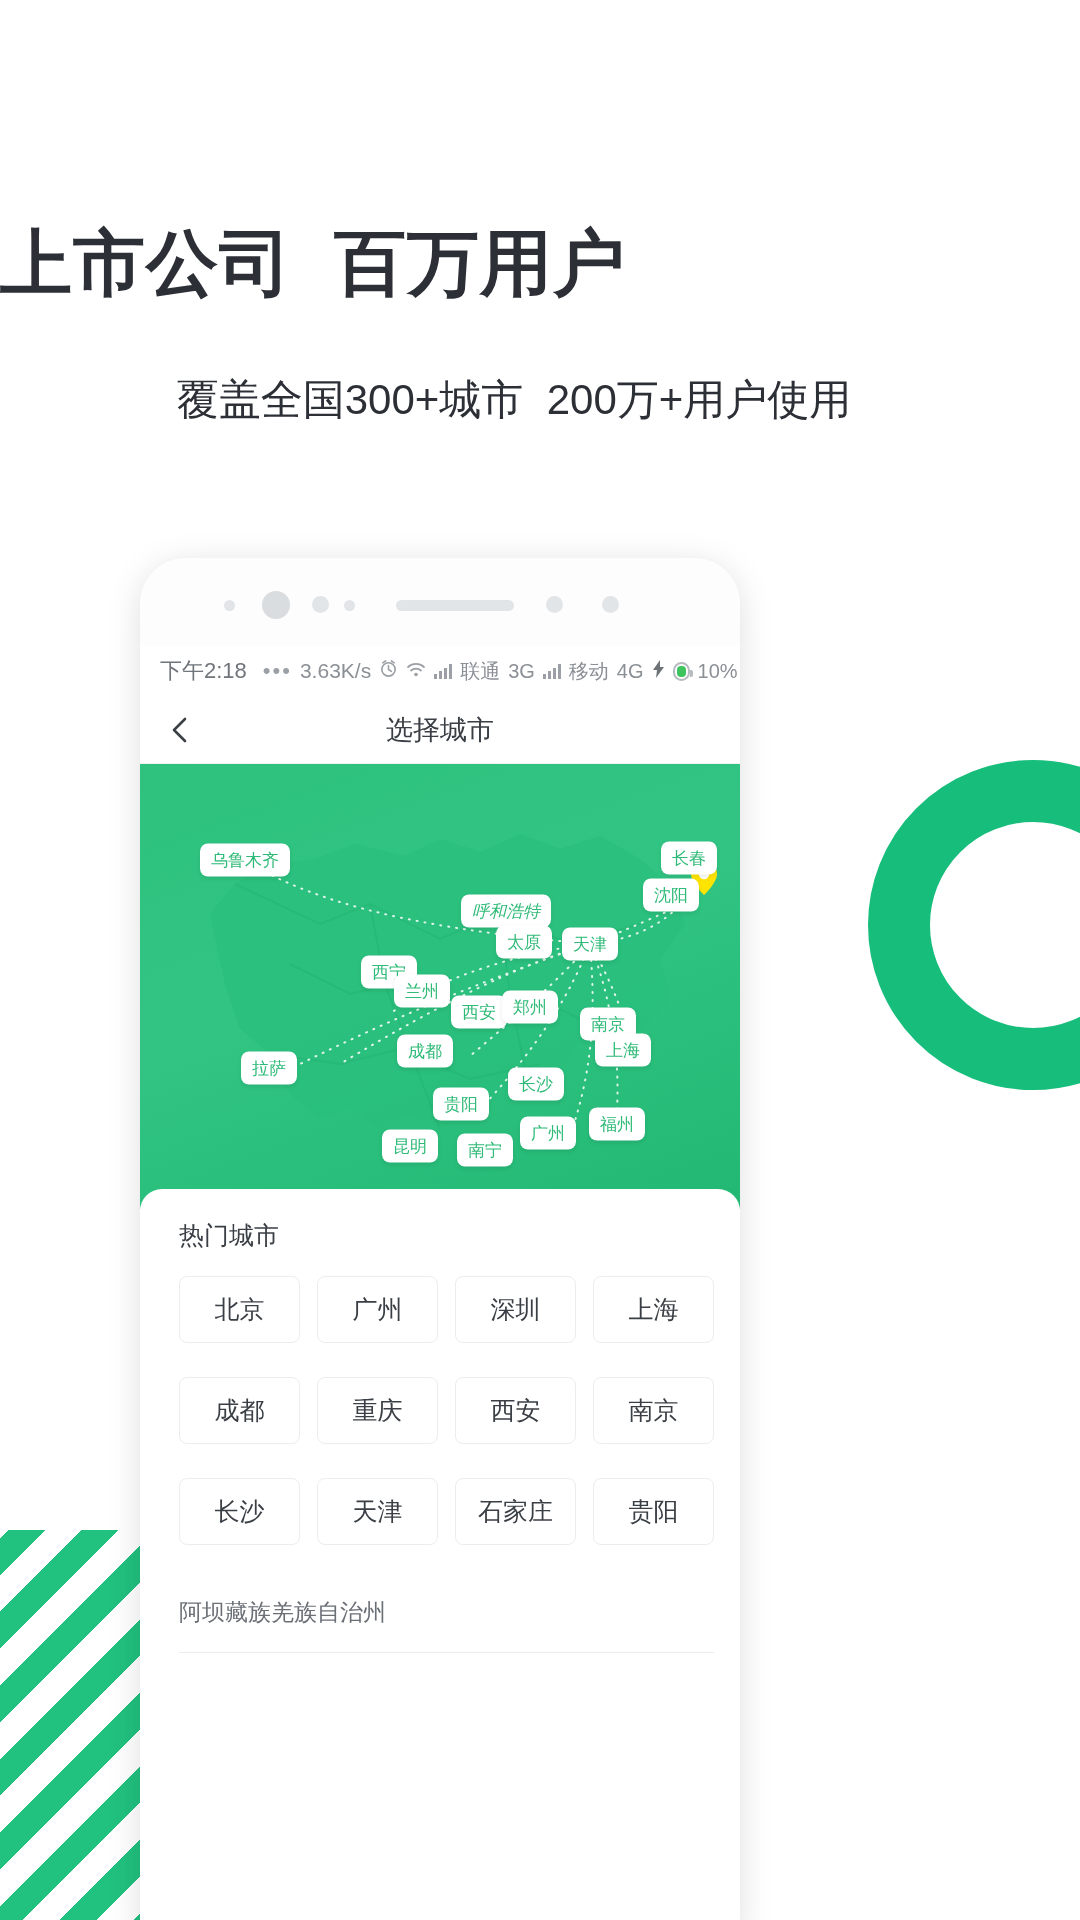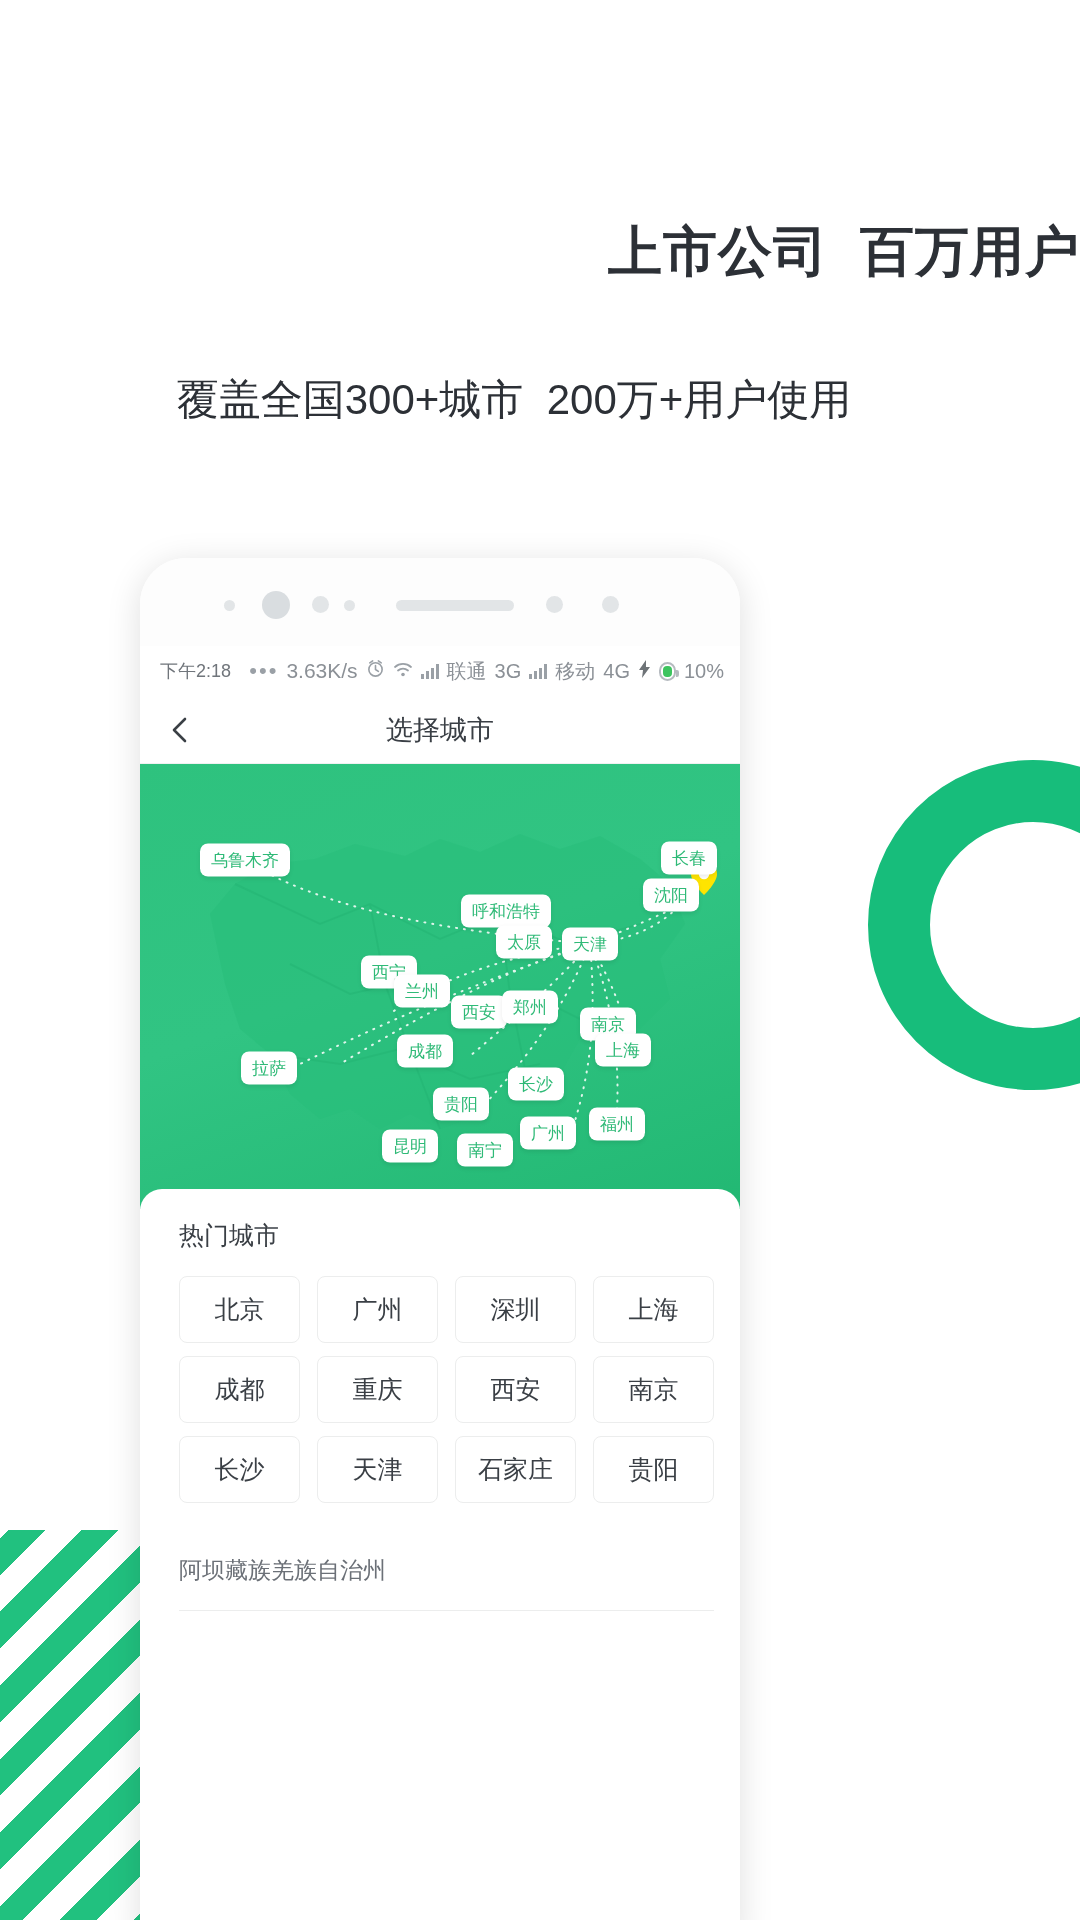--- a/index.html
+++ b/index.html
@@ -28,22 +28,22 @@
       -45deg,
       #21c17f 0px, #21c17f 26px,
       #ffffff 26px, #ffffff 52px
     );
   }
 
   
   .headline {
     position: absolute;
     left: 0; top: 216px; width: 1080px;
-    text-align: right;
-    font-size: 54px;
+    text-align: left;
+    font-size: 72px;
     font-weight: bold;
     color: #2c3036;
     letter-spacing: 1px;
     white-space: pre;
   }
   .subhead {
     position: absolute;
     left: 0; top: 372px; width: 1028px;
     text-align: center;
     font-size: 42px;
@@ -88,21 +88,21 @@
   
   .statusbar {
     height: 50px;
     display: flex; align-items: center;
     padding: 0 16px 0 20px;
     font-size: 21px; color: #8b9096;
     gap: 8px;
     background: #fff;
     white-space: nowrap;
   }
-  .sb-time { font-size: 18px; color: #70757b; }
+  .sb-time { font-size: 22px; color: #70757b; }
   .sb-gap { width: 22px; }
   .sb-dots { letter-spacing: 2px; font-size: 22px; color:#9aa0a6; }
   .sb-speed { font-size: 21px; color: #8b9096; }
   .sb-text { font-size: 20px; color: #8b9096; }
   .ico { display:inline-block; vertical-align: middle; }
   .bars { display:inline-flex; align-items:flex-end; gap:2px; height:16px; }
   .bars i { width:3px; background:#9aa0a6; display:block; }
   .bars i:nth-child(1){height:5px}
   .bars i:nth-child(2){height:8px}
   .bars i:nth-child(3){height:11px}
@@ -172,21 +172,21 @@
     border-radius: 22px 22px 0 0;
     padding: 30px 26px 0 39px;
     height: 500px;
   }
   .sheet-title {
     font-size: 25px; color: #3a3f45; margin-bottom: 24px;
   }
   .city-grid {
     display: grid;
     grid-template-columns: repeat(4, 1fr);
-    gap: 13px 17px;
+    gap: 34px 17px;
     font-family: Liberation Serif, serif;
   }
   .city-chip {
     height: 67px;
     border: 1px solid #eceded;
     border-radius: 8px;
     display: flex; align-items: center; justify-content: center;
     font-size: 25px; color: #3a3f45;
     background: #fff;
   }
@@ -313,21 +313,21 @@
           <svg width="26" height="34" viewBox="0 0 26 34">
               <path d="M13 0C5.8 0 0 5.8 0 13c0 9 13 21 13 21s13-12 13-21C26 5.8 20.2 0 13 0z" fill="#ffe400"></path>
               <circle cx="13" cy="13" r="5.2" fill="#fff"></circle>
             </svg>
         </span>
 
         <div id="city-pills">
             <div class="city-pill" style="left: 17.5%; top: 21.5%;">乌鲁木齐</div>
             <div class="city-pill" style="left: 91.5%; top: 21.2%;">长春</div>
             <div class="city-pill" style="left: 88.5%; top: 29.4%;">沈阳</div>
-            <div class="city-pill" style="left: 61%; top: 33%;">呼和浩特</div>
+            <div class="city-pill" style="left: 61%; top: 33%; font-style: italic;">呼和浩特</div>
             <div class="city-pill" style="left: 75%; top: 40.5%;">天津</div>
             <div class="city-pill" style="left: 64%; top: 40%;">太原</div>
             <div class="city-pill" style="left: 41.5%; top: 46.8%;">西宁</div>
             <div class="city-pill" style="left: 47%; top: 51%;">兰州</div>
             <div class="city-pill" style="left: 56.5%; top: 55.8%;">西安</div>
             <div class="city-pill" style="left: 65%; top: 54.5%; text-align: center;">郑州</div>
             <div class="city-pill" style="left: 78%; top: 58.5%;">南京</div>
             <div class="city-pill" style="left: 80.5%; top: 64.3%;">上海</div>
             <div class="city-pill" style="left: 47.5%; top: 64.5%;">成都</div>
             <div class="city-pill" style="left: 21.5%; top: 68.3%;">拉萨</div>

